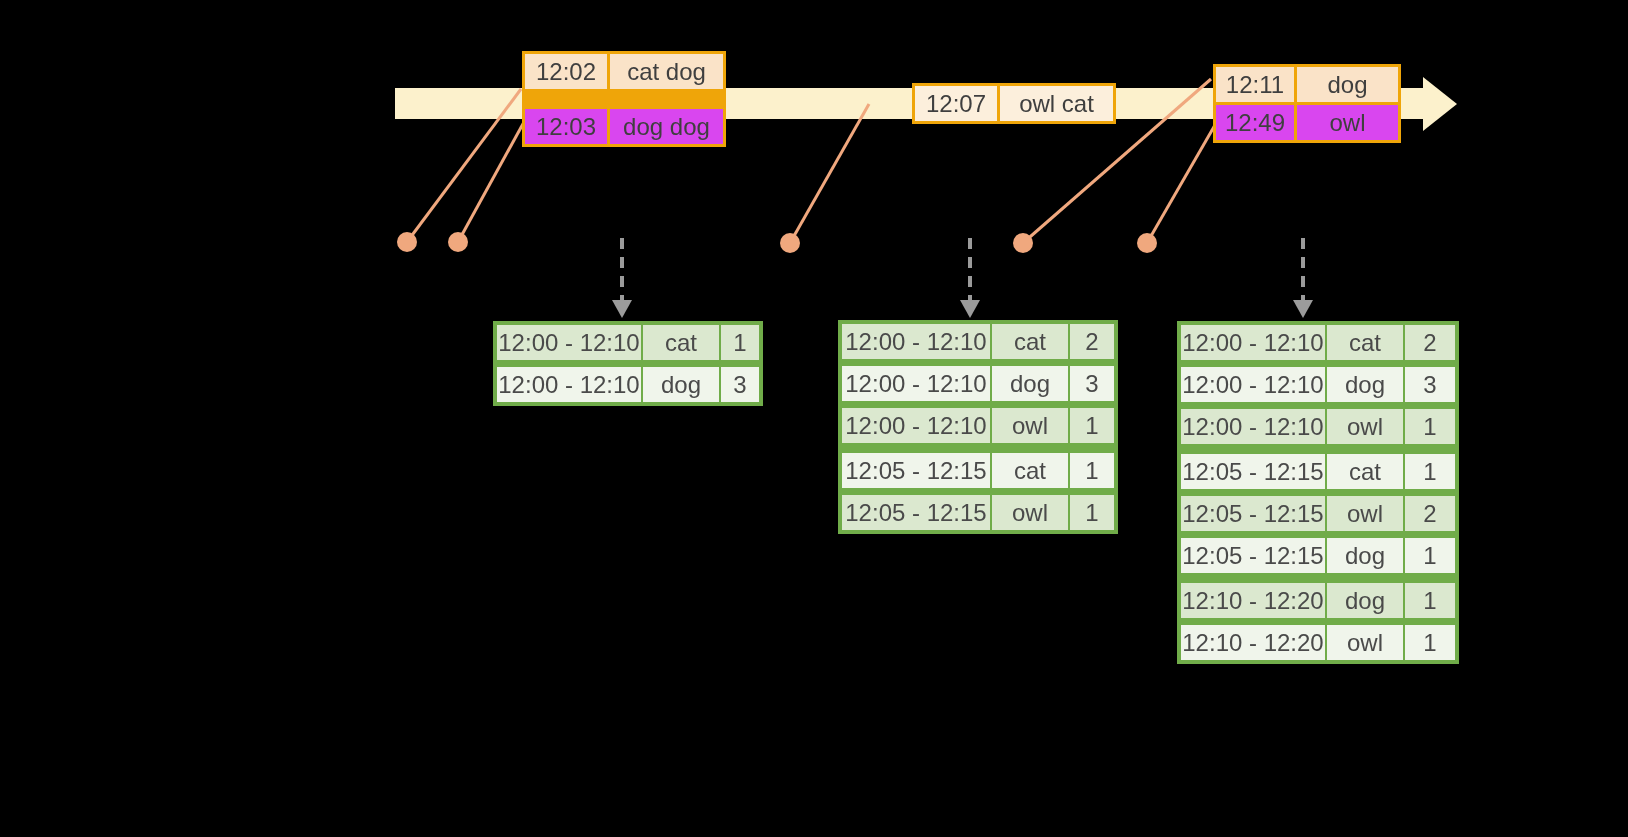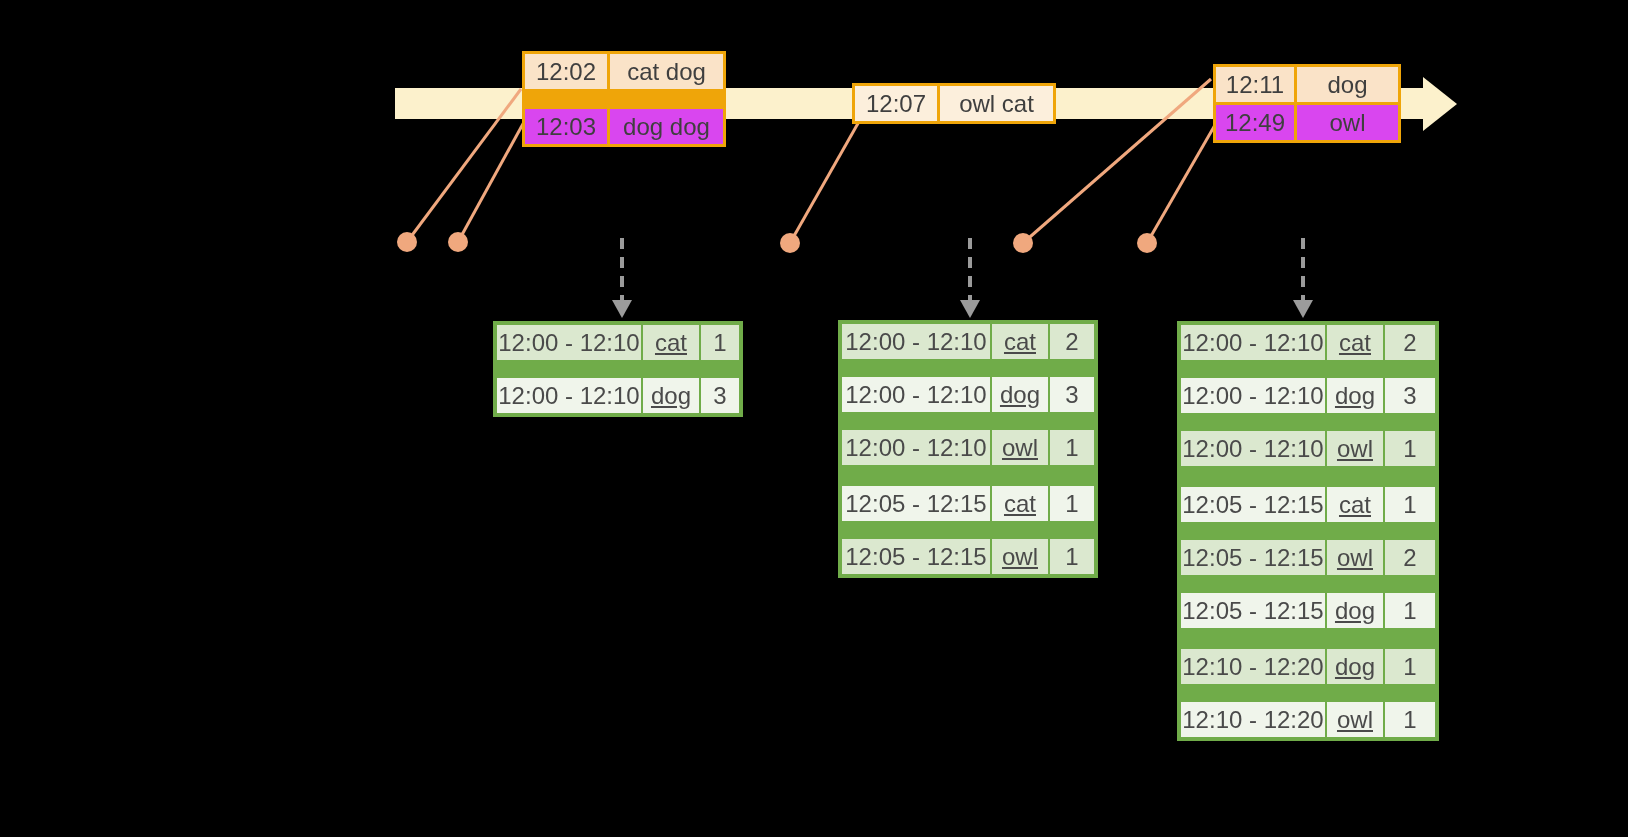--- a/index.html
+++ b/index.html
@@ -36,32 +36,32 @@
   .peach-dark{background:#FAE3C8;}
   .peach-light{background:#d946ef;}
   .peach-mid{background:#FCEFDC;}
   .ec-time{width:82px;}
   .ec-words{width:113px;}
   #event-box-3 .ec-time{width:78px;}
   #event-box-3 .ec-words{width:101px;}
   
   .result-table{
     position:absolute;background:#70AC49;padding:4px;
-    display:flex;flex-direction:column;gap:18px;
+    display:flex;flex-direction:column;gap:7px;
   }
   .rt-row{display:flex;gap:2px;}
   .rt-row.group-start{margin-top:3px;}
   .rt-cell{
     display:flex;align-items:center;justify-content:center;
     font-size:24px;color:#4A4A4A;height:35px;
   }
   .green-dark{background:#DBE8CF;}
   .green-light{background:#F0F5EB;}
   .rt-window{width:144px;}
-  .rt-word{width:56px;text-decoration:underline;}
+  .rt-word{width:76px;}
   .rt-count{width:38px;}
   #result-table-2 .rt-window{width:148px;}
   #result-table-2 .rt-count{width:44px;}
   #result-table-3 .rt-count{width:50px;}
 </style>
 </head>
 <body>
 
 <div id="canvas">
 
@@ -93,21 +93,21 @@
     <div class="event-row">
       <div class="event-cell ec-time peach-dark">12:02</div>
       <div class="event-cell ec-words peach-dark">cat dog</div>
     </div>
     <div class="event-row">
       <div class="event-cell ec-time peach-light">12:03</div>
       <div class="event-cell ec-words peach-light">dog dog</div>
     </div>
   </div>
 
-  <div id="event-box-2" class="event-box" style="left:852px;top:83px;">
+  <div id="event-box-2" class="event-box" style="left:912px;top:83px;">
     <div class="event-row">
       <div class="event-cell ec-time peach-mid">12:07</div>
       <div class="event-cell ec-words peach-mid">owl cat</div>
     </div>
   </div>
 
   <div id="event-box-3" class="event-box" style="left:1213px;top:64px;">
     <div class="event-row">
       <div class="event-cell ec-time peach-dark">12:11</div>
       <div class="event-cell ec-words peach-dark">dog</div>

